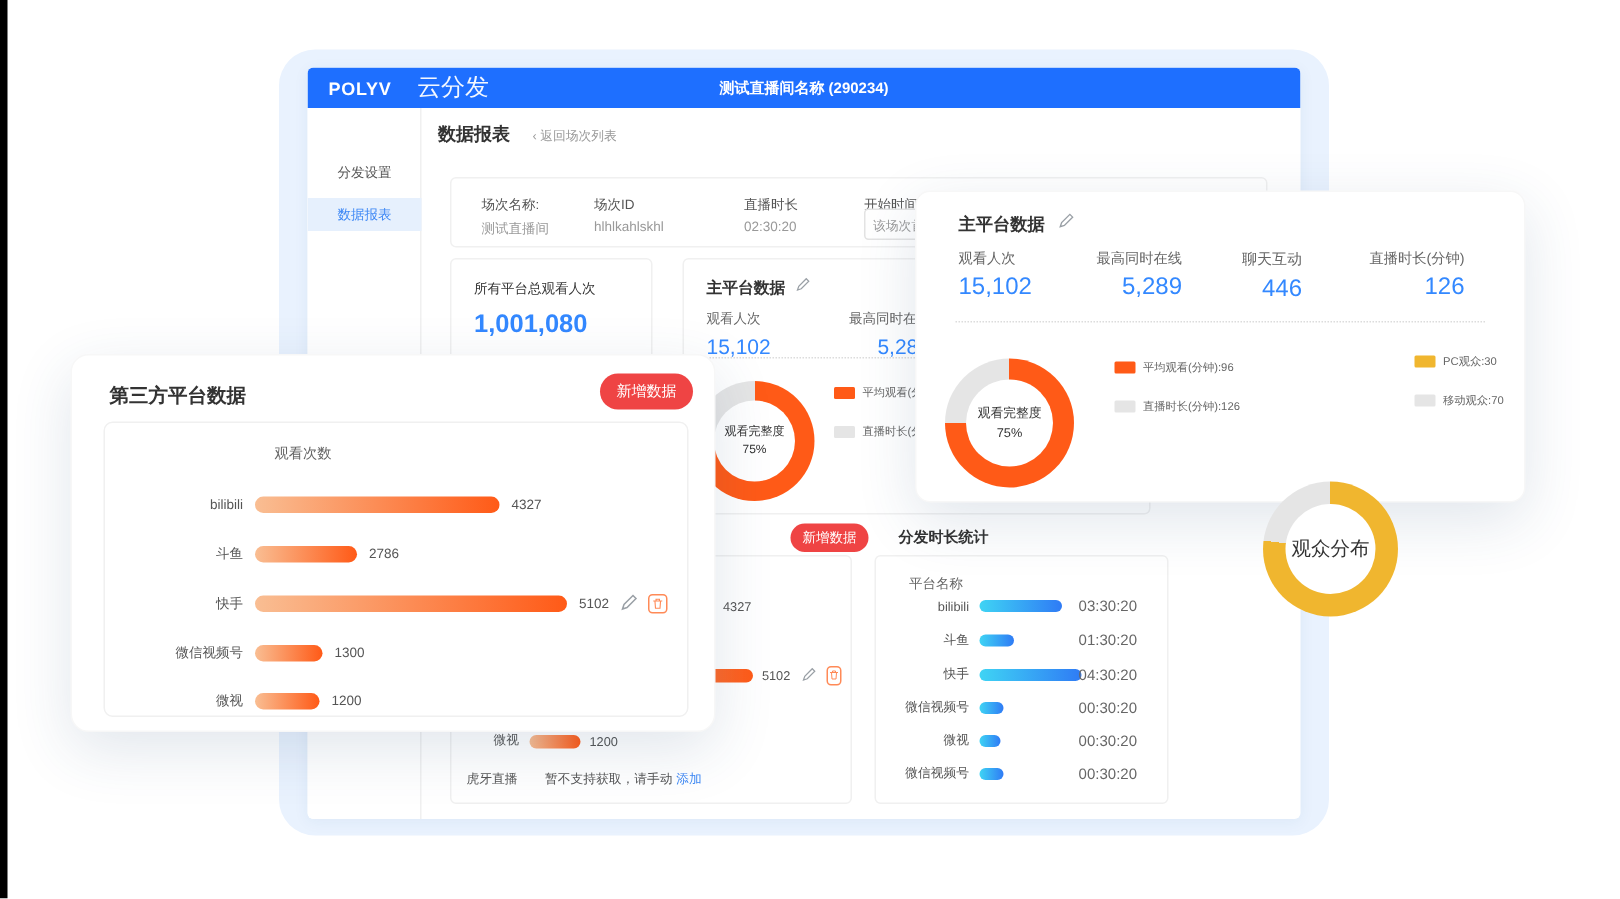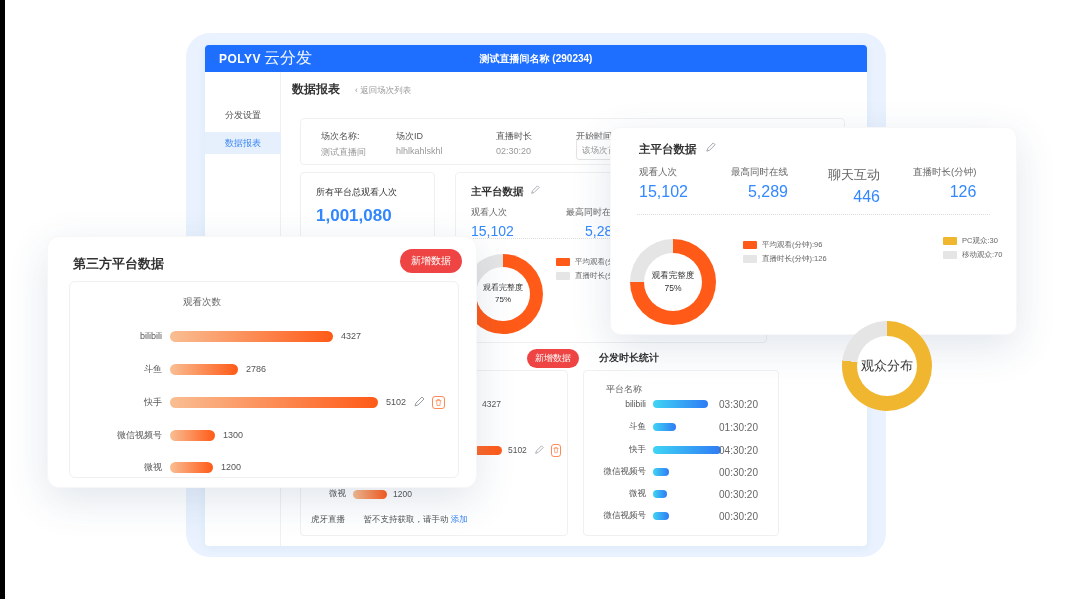--- a/index.html
+++ b/index.html
@@ -9,21 +9,21 @@
 
   
   .black-strip { left:0; top:0; width:5px; height:599px; background:#000; }
 
   
   .backdrop { left:186px; top:33px; width:700px; height:524px; background:#E9F2FE; border-radius:24px; }
 
   
   .window { left:205px; top:45px; width:662px; height:501px; background:#fff; border-radius:4px; overflow:hidden; box-shadow:0 2px 10px rgba(40,80,140,.06); }
   .win-header { position:absolute; left:0; top:0; width:662px; height:27px; background:#1E6FFF; color:#fff; }
-  .logo-wrap { position:absolute; left:14px; top:0; height:27px; display:flex; align-items:center; gap:3px; }
+  .logo-wrap { position:absolute; left:14px; top:0; height:27px; display:flex; align-items:center; gap:17px; }
   .logo-main { font-weight:bold; font-size:12px; letter-spacing:.5px; }
   .logo-sub { font-size:16px; opacity:.95; }
   .win-title { position:absolute; left:0; top:0; width:100%; height:27px; display:flex; align-items:center; justify-content:center; font-size:10px; font-weight:bold; }
 
   .sidebar { position:absolute; left:0; top:27px; width:76px; height:474px; border-right:1px solid #F0F0F0; background:#fff; }
   .side-item { position:absolute; left:0; width:76px; height:22px; display:flex; align-items:center; justify-content:center; font-size:9px; color:#555; cursor:pointer; }
   .side-item.active { background:#E6F0FD; color:#3D87F5; }
 
   .report-title { left:87px; top:36px; font-size:12px; font-weight:bold; color:#333; }
   .back-link { left:150px; top:40px; font-size:8.5px; color:#999; cursor:pointer; }
@@ -42,21 +42,21 @@
 
   .mainbg-card { left:250px; top:127px; width:312px; height:171px; }
   .mb-title { position:absolute; left:15px; top:12px; font-size:10.5px; font-weight:bold; color:#333; }
   .stat-label { font-size:9px; color:#666; white-space:nowrap; }
   .stat-value { font-size:14px; font-weight:normal; color:#3388FF; margin-top:4px;text-align:right; }
   .mb-dash { position:absolute; left:14px; right:14px; top:65px; border-top:1px dotted #DCDCDC; }
 
   .donut { position:relative; border-radius:50%; }
   .donut .hole { position:absolute; background:#fff; border-radius:50%; }
   .donut .ctext { position:absolute; left:0; top:0; width:100%; height:100%; display:flex; flex-direction:column; align-items:center; justify-content:center; font-size:8px; color:#333; text-align:center; line-height:1.5; }
-  .legend { position:absolute; display:flex; flex-direction:column; gap:4px; }
+  .legend { position:absolute; display:flex; flex-direction:column; gap:16px; }
   .legend-row { display:flex; align-items:center; gap:5px; font-size:7.5px; color:#666; white-space:nowrap; }
   .sw { width:14px; height:8px; border-radius:1px; flex:0 0 auto; }
   .sw.orange { background:#FF5A17; }
   .sw.gray { background:#E5E5E5; }
   .sw.yellow { background:#F0B62F; }
 
   .add-btn { position:absolute; background:#ef4444; color:#fff; border:none; border-radius:11px; font-size:9px; display:flex; align-items:center; justify-content:center; cursor:pointer; font-family:inherit; }
   .bg-add-btn { left:322px; top:304px; width:52px; height:19px; }
   .section-title { left:394px; top:306px; font-size:10px; font-weight:bold; color:#333; }
 
@@ -271,21 +271,21 @@
     </div>
     <div class="ov-stat" style="left:28px">
       <div class="stat-label" style="font-size:9.5px">观看人次</div>
       <div class="stat-value">15,102</div>
     </div>
     <div class="ov-stat" style="left:120px">
       <div class="stat-label" style="font-size:9.5px">最高同时在线</div>
       <div class="stat-value">5,289</div>
     </div>
     <div class="ov-stat" style="left:217px">
-      <div class="stat-label" style="font-size:13px">聊天互动</div>
+      <div class="stat-label" style="font-size:10px">聊天互动</div>
       <div class="stat-value">446</div>
     </div>
     <div class="ov-stat" style="left:302px">
       <div class="stat-label" style="font-size:9.5px">直播时长(分钟)</div>
       <div class="stat-value">126</div>
     </div>
     <div class="ovm-dash"></div>
 
     <div class="donut abs" style="left:19px; top:111px; width:86px; height:86px; background:conic-gradient(#FF5A17 0 75%, #E5E5E5 75% 100%)">
       <div class="hole" style="inset:14px"></div>

